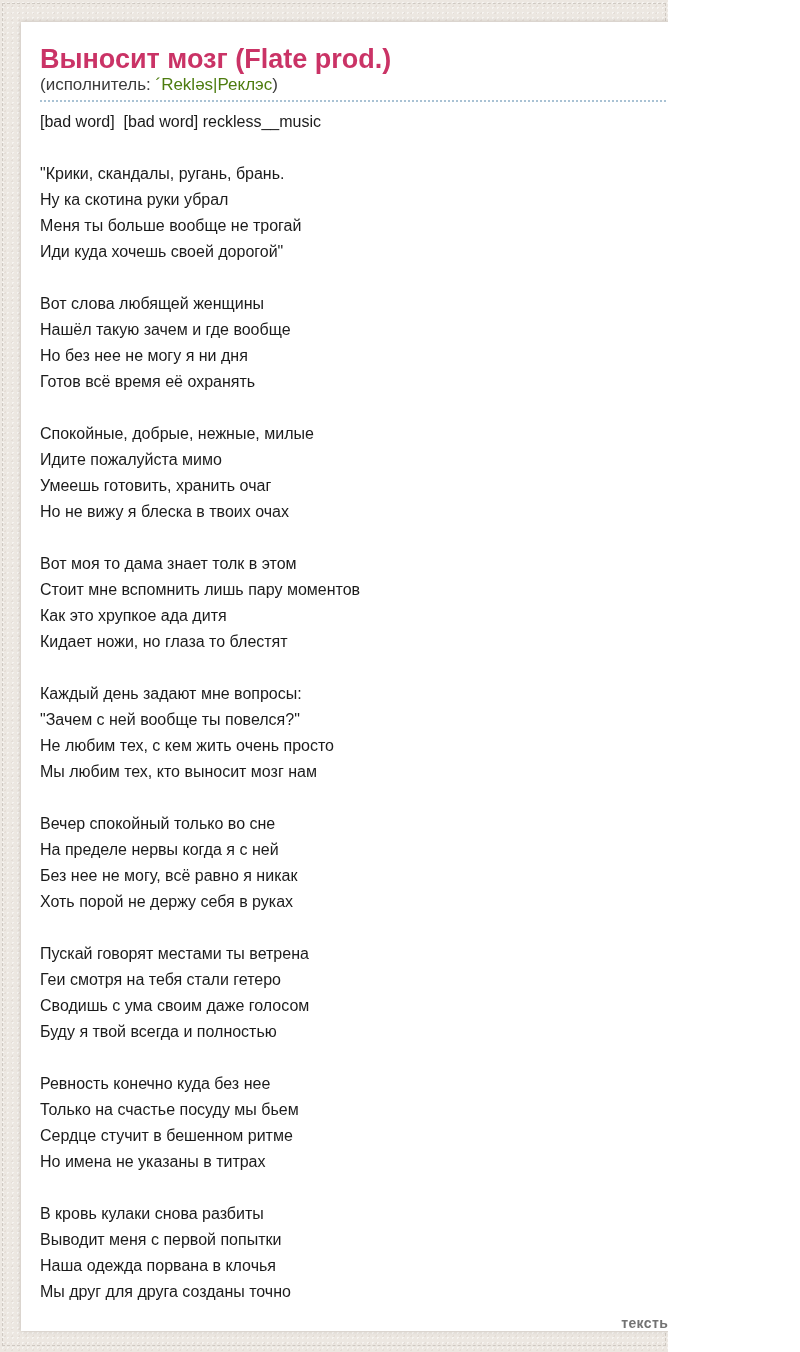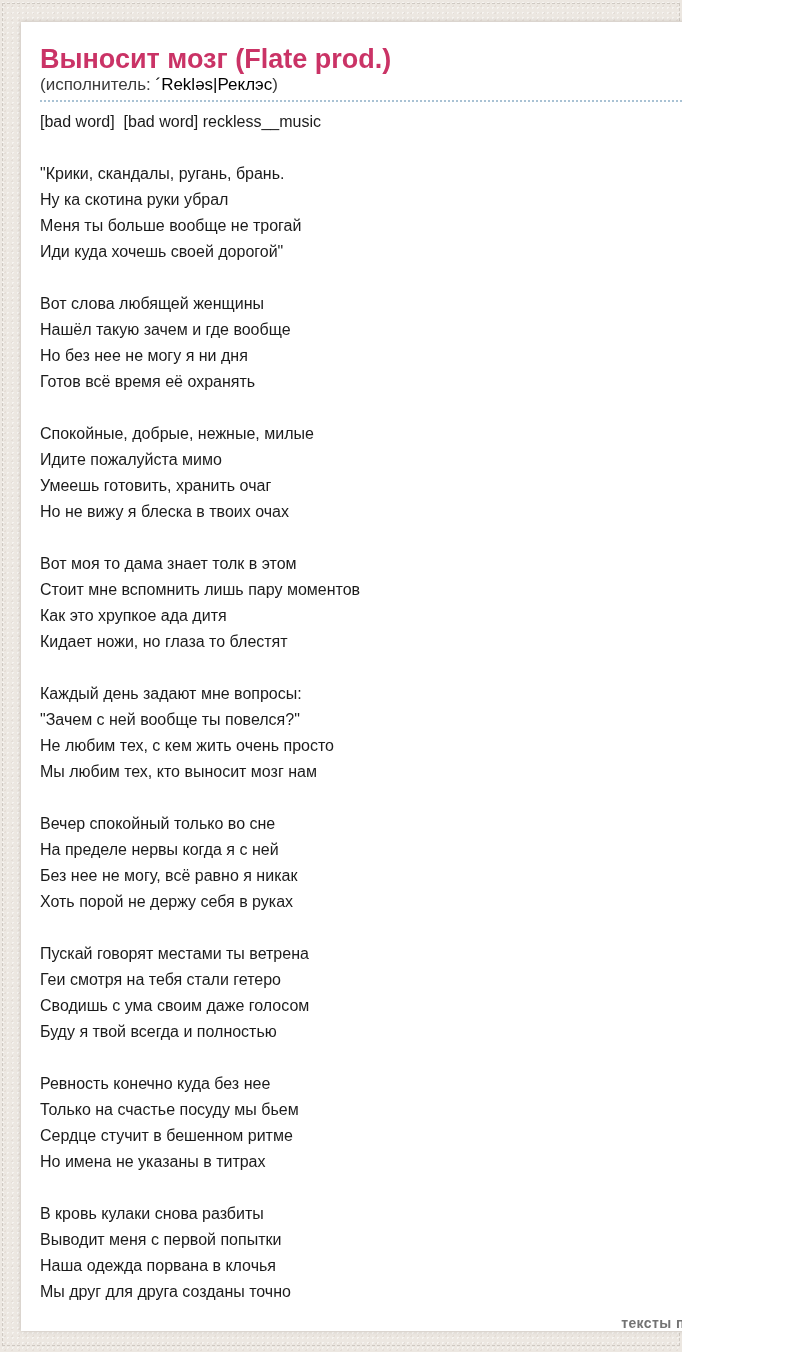--- a/index.html
+++ b/index.html
@@ -13,21 +13,20 @@
     position: relative;
     width: 668px;
     height: 1352px;
     background-color: #ece7e1;
     background-image:
       radial-gradient(rgba(255,255,255,0.55) 1px, transparent 1px),
       radial-gradient(rgba(175,165,152,0.14) 1px, transparent 1px);
     background-size: 5px 5px, 7px 7px;
     background-position: 0 0, 2px 3px;
     overflow: hidden;
-    padding-left: 14px;
   }
   .dashed-frame {
     position: absolute;
     left: 2px;
     top: 3px;
     right: 2px;
     bottom: 6px;
     border: 1px dashed #cfc9c2;
     pointer-events: none;
   }
@@ -51,21 +50,21 @@
   }
   .artist {
     margin: 0;
     font-size: 17px;
     line-height: 19px;
     color: #3b3b3b;
     padding-bottom: 6px;
     border-bottom: 2px dotted #a9c2d4;
   }
   .artist-name {
-    color: #000000;
+    color: #4d7c0f;
     text-decoration: none;
     cursor: pointer;
   }
   .lyrics {
     margin-top: 7px;
     font-size: 16px;
     line-height: 26px;
     color: #1b1b1b;
     white-space: pre-wrap;
   }

